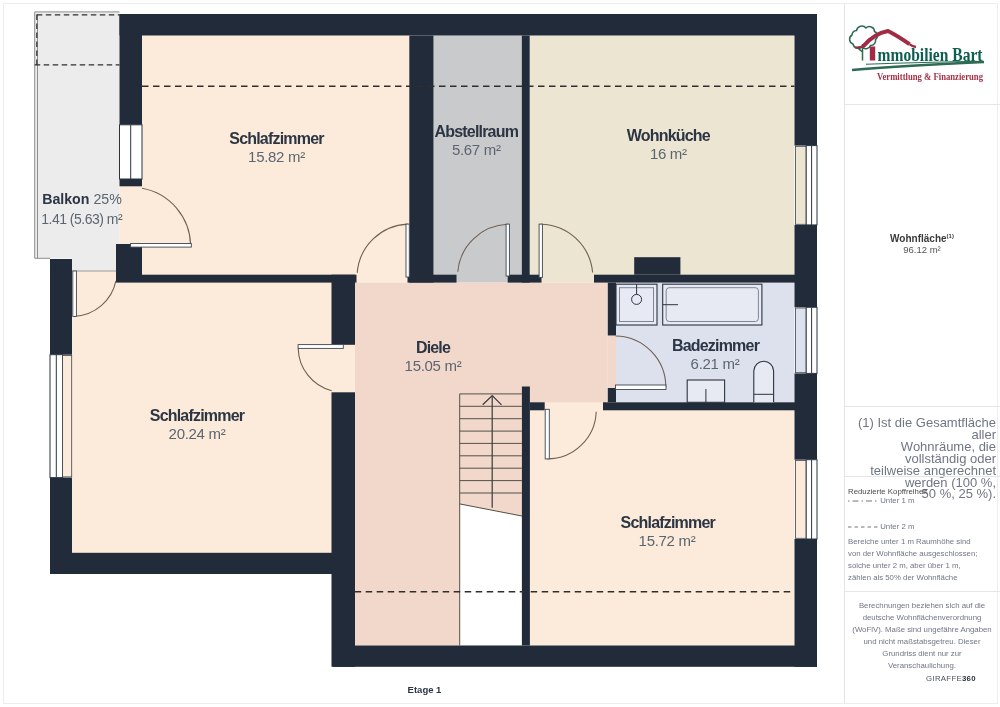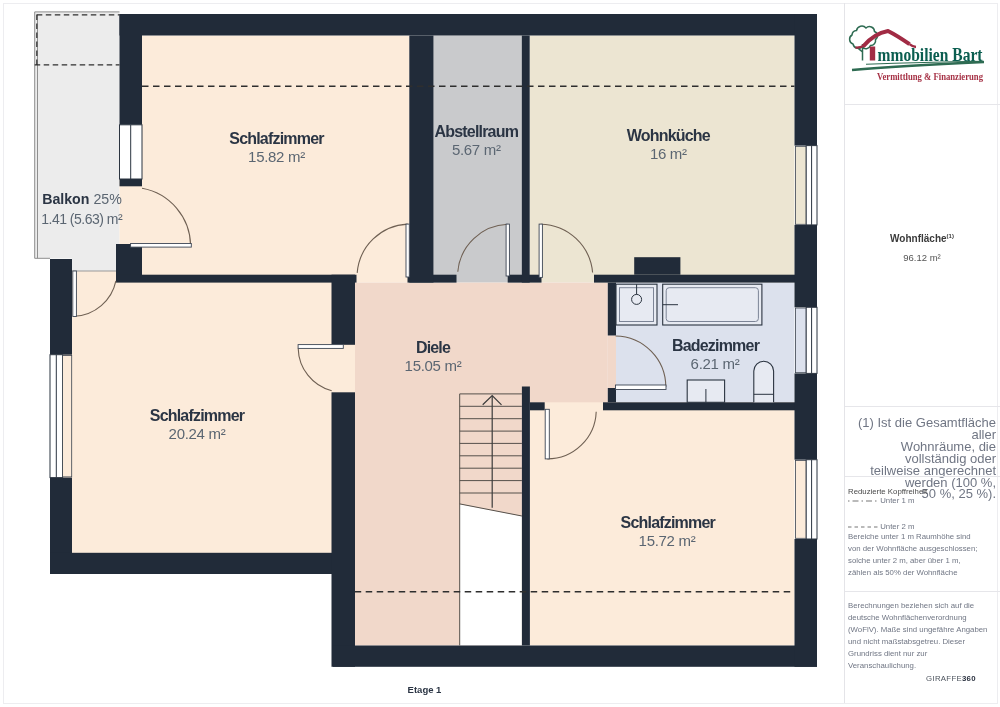--- a/index.html
+++ b/index.html
@@ -270,38 +270,38 @@
 <path d="M866,64.3 C910,62.5 960,61.5 983,61.2" stroke="#2e6b52" stroke-width="1.1" fill="none"></path>
 <path d="M852,70 C890,66.5 950,63.5 984,62" stroke="#2e6b52" stroke-width="2.4" fill="none"></path>
 
 <text x="877" y="79.5" font-family="Liberation Serif, serif" font-weight="bold" font-size="10" fill="#a63246" textLength="106" lengthAdjust="spacingAndGlyphs">Vermittlung &amp; Finanzierung</text>
 </svg>
 
 <div class="abs" style="left:845px;top:104px;width:155px;height:1px;background:#e6e6ea"></div>
 
 <div class="abs" style="left:845px;top:233px;width:154px;text-align:center;color:#3a3a3a">
 <div style="font-size:10px;font-weight:bold">Wohnfläche<span style="font-size:6px;vertical-align:super">(1)</span></div>
-<div style="font-size:9.5px;color:#555;margin-top:8px">96.12 m²</div>
+<div style="font-size:9.5px;color:#555;">96.12 m²</div>
 </div>
 
 <div class="abs" style="left:845px;top:406px;width:155px;height:1px;background:#e6e6ea"></div>
 
 <div class="abs" style="left:848px;top:417px;width:148px;text-align:right;font-size:13px;line-height:11.9px;color:#707684">(1) Ist die Gesamtfläche aller<br>Wohnräume, die vollständig oder<br>teilweise angerechnet werden (100 %,<br>50 %, 25 %).</div>
 
 <div class="abs" style="left:845px;top:476px;width:155px;height:1px;background:#e6e6ea"></div>
 
 <div class="abs" style="left:848px;top:487px;width:148px;text-align:left;font-size:7.8px;color:#707684">
 <div style="color:#4a4a4a">Reduzierte Kopffreiheit</div>
 <div style=""><svg width="30" height="4" style="vertical-align:middle">
           <line x1="0" y1="2" x2="30" y2="2" stroke="#777" stroke-width="1.2" stroke-dasharray="1.5,3,6,3"></line>
         </svg> <span>Unter 1 m</span></div>
 <div style="margin-top:17px"><svg width="30" height="4" style="vertical-align:middle">
           <line x1="0" y1="2" x2="30" y2="2" stroke="#777" stroke-width="1.2" stroke-dasharray="3.5,3"></line>
         </svg> <span>Unter 2 m</span></div>
-<div style="line-height:12px">Bereiche unter 1 m Raumhöhe sind<br>von der Wohnfläche ausgeschlossen;<br>solche unter 2 m, aber über 1 m,<br>zählen als 50% der Wohnfläche</div>
+<div style="margin-top:5px;line-height:12px">Bereiche unter 1 m Raumhöhe sind<br>von der Wohnfläche ausgeschlossen;<br>solche unter 2 m, aber über 1 m,<br>zählen als 50% der Wohnfläche</div>
 </div>
 
 <div class="abs" style="left:845px;top:591px;width:155px;height:1px;background:#e6e6ea"></div>
 
-<div class="abs" style="left:848px;top:600px;width:148px;font-size:7.8px;line-height:12.1px;color:#707684">Berechnungen beziehen sich auf die<br>deutsche Wohnflächenverordnung<br>(WoFlV). Maße sind ungefähre Angaben<br>und nicht maßstabsgetreu. Dieser<br>Grundriss dient nur zur<br>Veranschaulichung.</div>
+<div class="abs" style="left:848px;top:600px;width:148px;text-align:center;font-size:7.8px;line-height:12.1px;color:#707684">Berechnungen beziehen sich auf die<br>deutsche Wohnflächenverordnung<br>(WoFlV). Maße sind ungefähre Angaben<br>und nicht maßstabsgetreu. Dieser<br>Grundriss dient nur zur<br>Veranschaulichung.</div>
 
 <div class="abs" style="left:874px;top:674px;width:154px;text-align:center;font-size:7.8px;letter-spacing:0.3px;color:#4d545e">GIRAFFE<b style="color:#2b3240">360</b></div>
 </div>
 
 </body></html>

